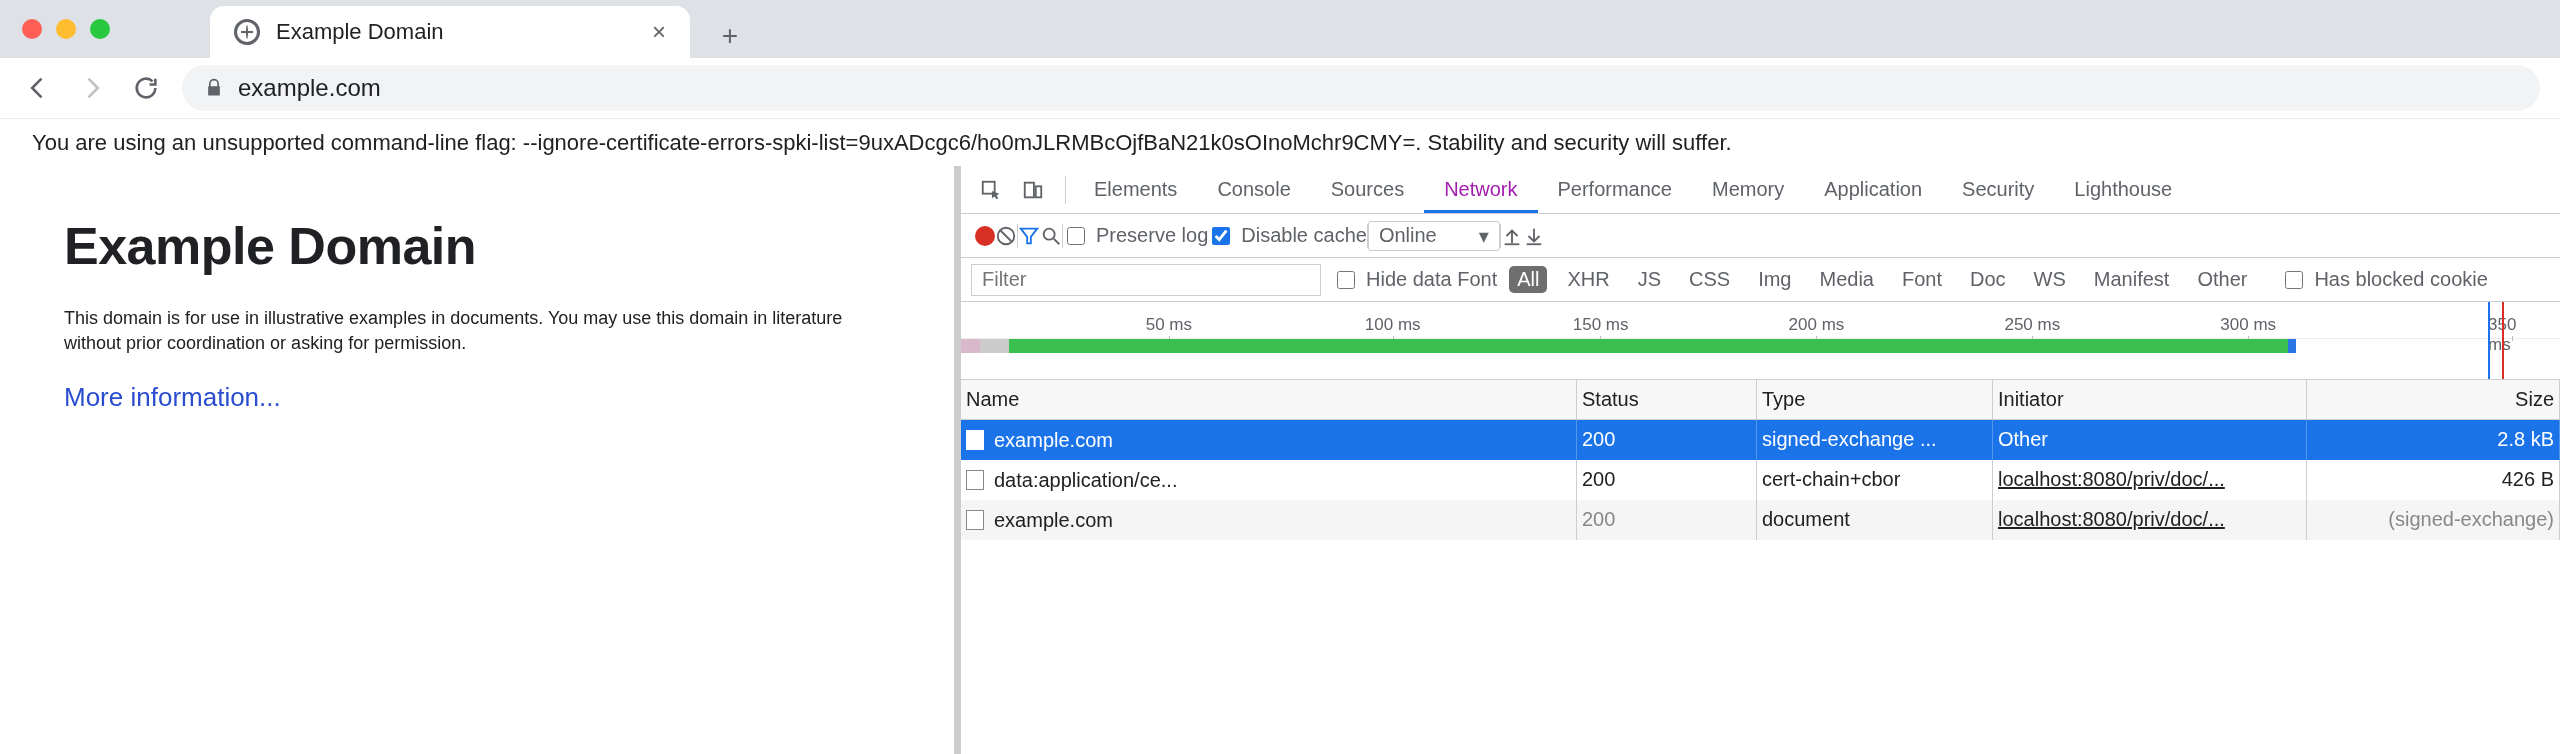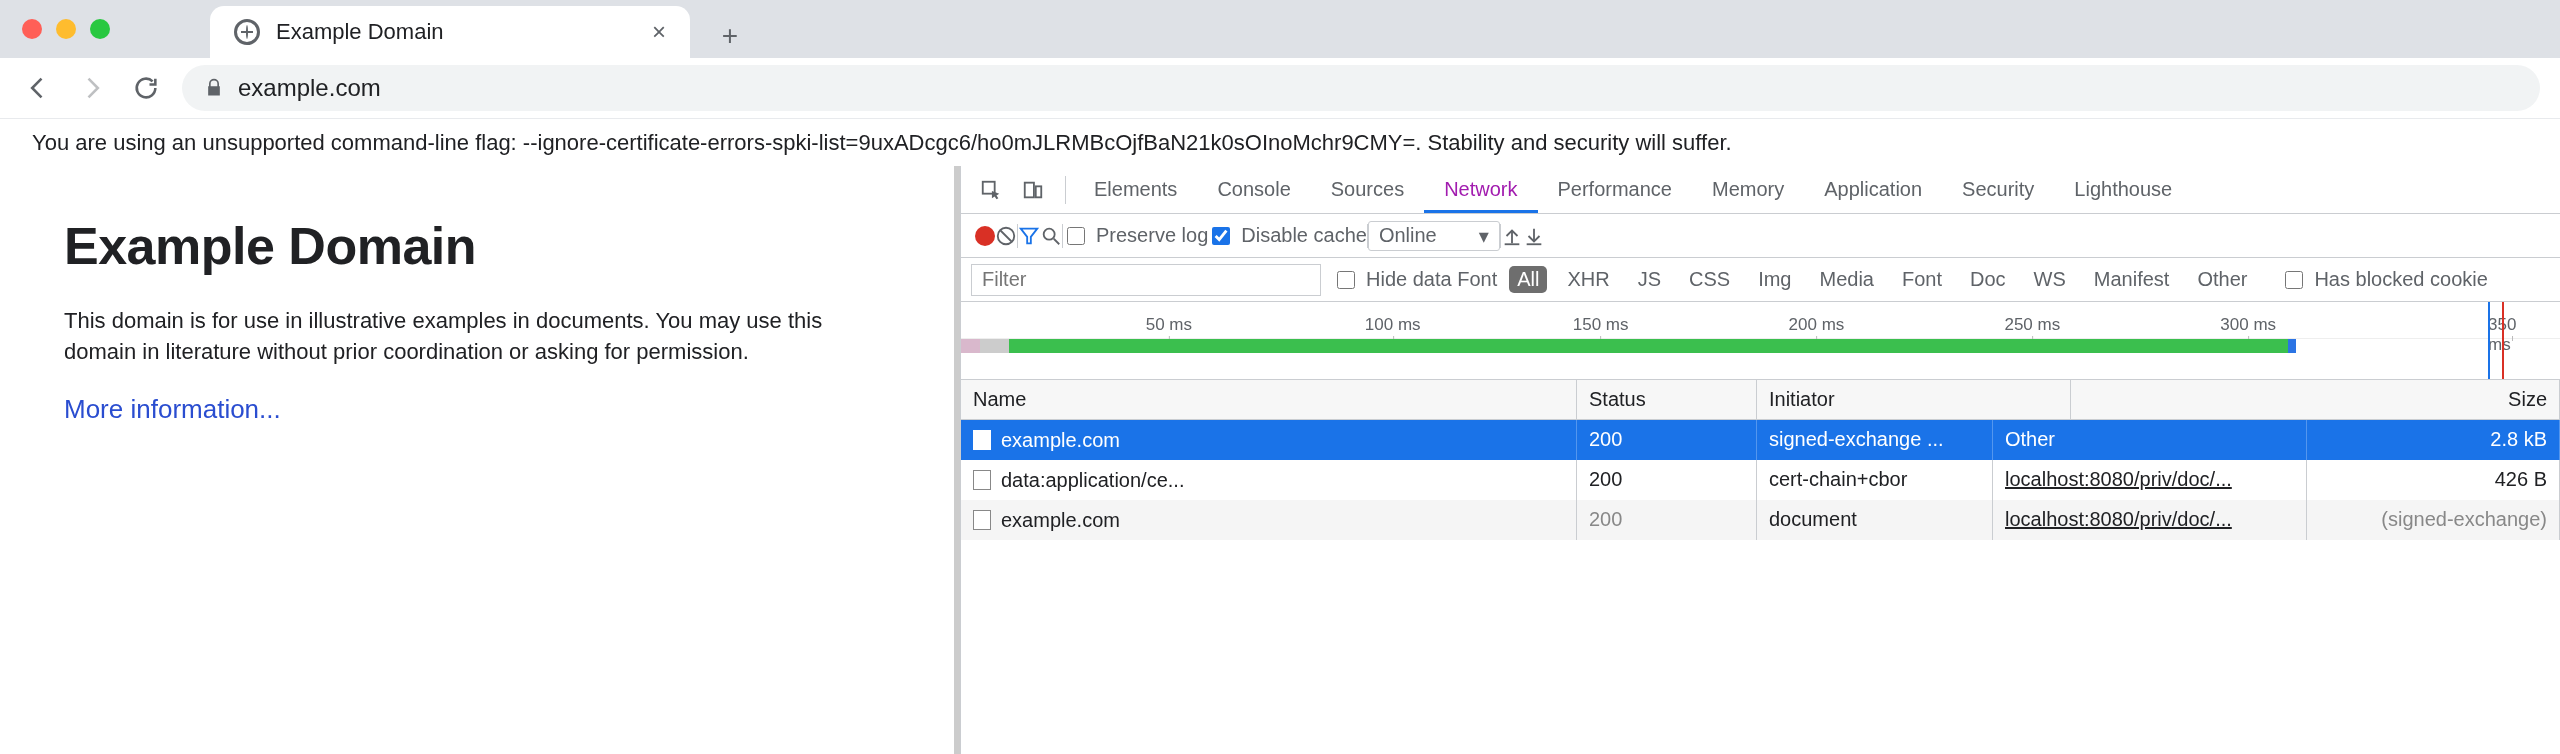--- a/index.html
+++ b/index.html
@@ -84,21 +84,21 @@
   
   .split{display:flex;height:calc(754px - 58px - 60px - 48px);}
   .page{
     width:960px;
     background:#ffffff;
     padding:50px 64px 40px 64px;
     border-right:6px solid #cccccc;
     position:relative;
   }
   .page h1{margin:0 0 30px 0;font-size:52px;font-weight:800;letter-spacing:-0.5px;}
-  .page p{margin:0 0 26px 0;font-size:22px;line-height:1.4;}
+  .page p{margin:0 0 26px 0;font-size:18px;line-height:1.4;}
   .page a{color:#2a4dd0;text-decoration:none;font-size:26px;}
   
   .devtools{
     flex:1;
     background:#ffffff;
     display:flex;flex-direction:column;
     border-left:1px solid var(--devtools-border);
     font-size:20px;
   }
   .dt-tabs{
@@ -146,21 +146,21 @@
   .tl-tick{position:absolute;top:0;font-size:17px;color:#5f6368;transform:translateX(-50%);}
   .tl-tick:before{content:"";position:absolute;left:50%;top:21px;width:1px;height:5px;background:#bbb;}
   .tl-band{position:relative;height:14px;}
   .tl-seg{position:absolute;height:100%;top:0;}
   .tl-red{position:absolute;top:0;bottom:0;width:2px;background:#d93025;}
   .tl-blue{position:absolute;top:0;bottom:0;width:2px;background:#1a73e8;}
   
   .nettable{flex:1;display:flex;flex-direction:column;font-size:20px;}
   .nthead{display:flex;height:40px;border-bottom:1px solid var(--devtools-border);background:#f7f7f7;}
   .nthead .col,.ntrow .col{
-    padding:8px 12px;border-right:1px solid var(--devtools-border);
+    padding:8px 5px;border-right:1px solid var(--devtools-border);
     overflow:hidden;text-overflow:ellipsis;white-space:nowrap;
   }
   .col-name{width:616px;display:flex;align-items:center;gap:10px;}
   .col-status{width:180px;}
   .col-type{width:236px;}
   .col-initiator{width:314px;}
   .col-size{flex:1;text-align:right;border-right:none;}
   .ntrow{display:flex;height:40px;align-items:stretch;}
   .ntrow:nth-child(odd){background:#ffffff;}
   .ntrow:nth-child(even){background:#f5f5f5;}
@@ -345,20 +345,21 @@
         <div class="tl-seg" style="left:83%;width:0.5%;background:#2b74e4;"></div>
       </div>
       <div class="tl-blue" style="left:95.5%;"></div>
       <div class="tl-red" style="left:96.4%;"></div>
     </div>
 
     <div class="nettable">
       <div class="nthead">
         <div class="col col-name">Name</div>
         <div class="col col-status">Status</div>
+        <div class="col col-type">Type</div>
         <div class="col col-initiator">Initiator</div>
         <div class="col col-size">Size</div>
       </div>
 
       <div class="ntrow selected">
         <div class="col col-name">
             <span class="file-icon"></span>
             <span>example.com</span>
           </div>
         <div class="col col-status">200</div>

